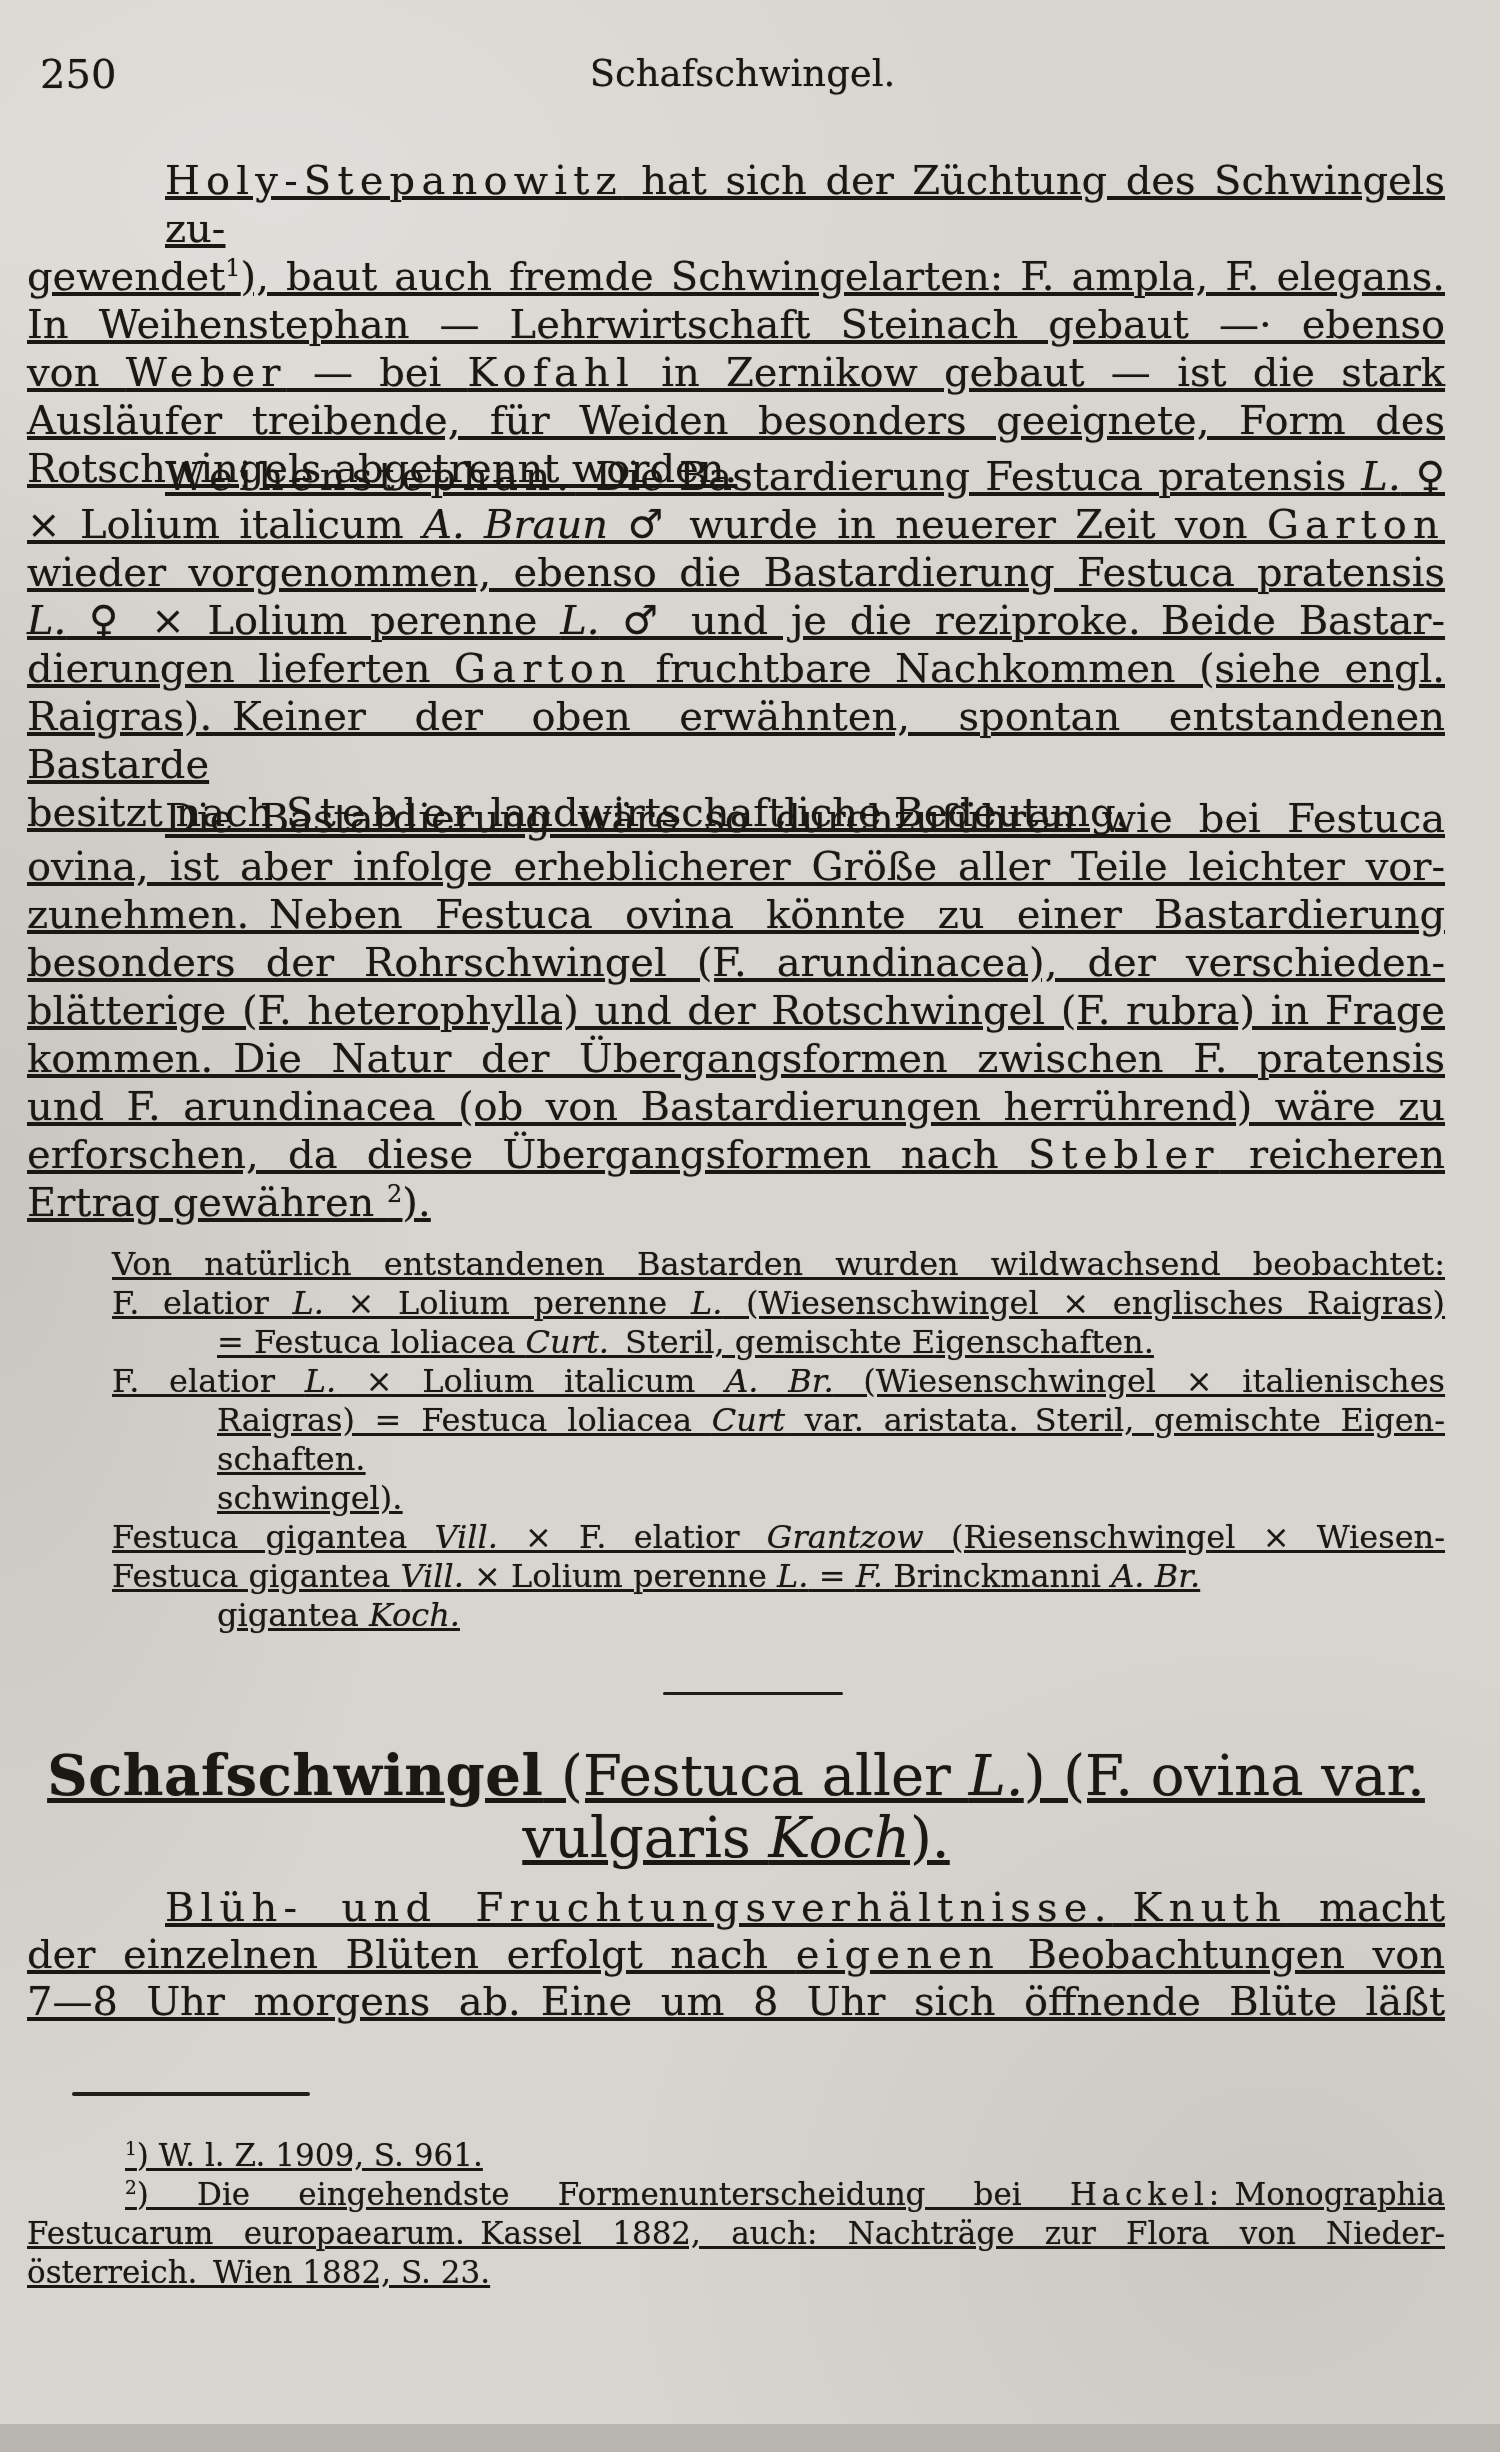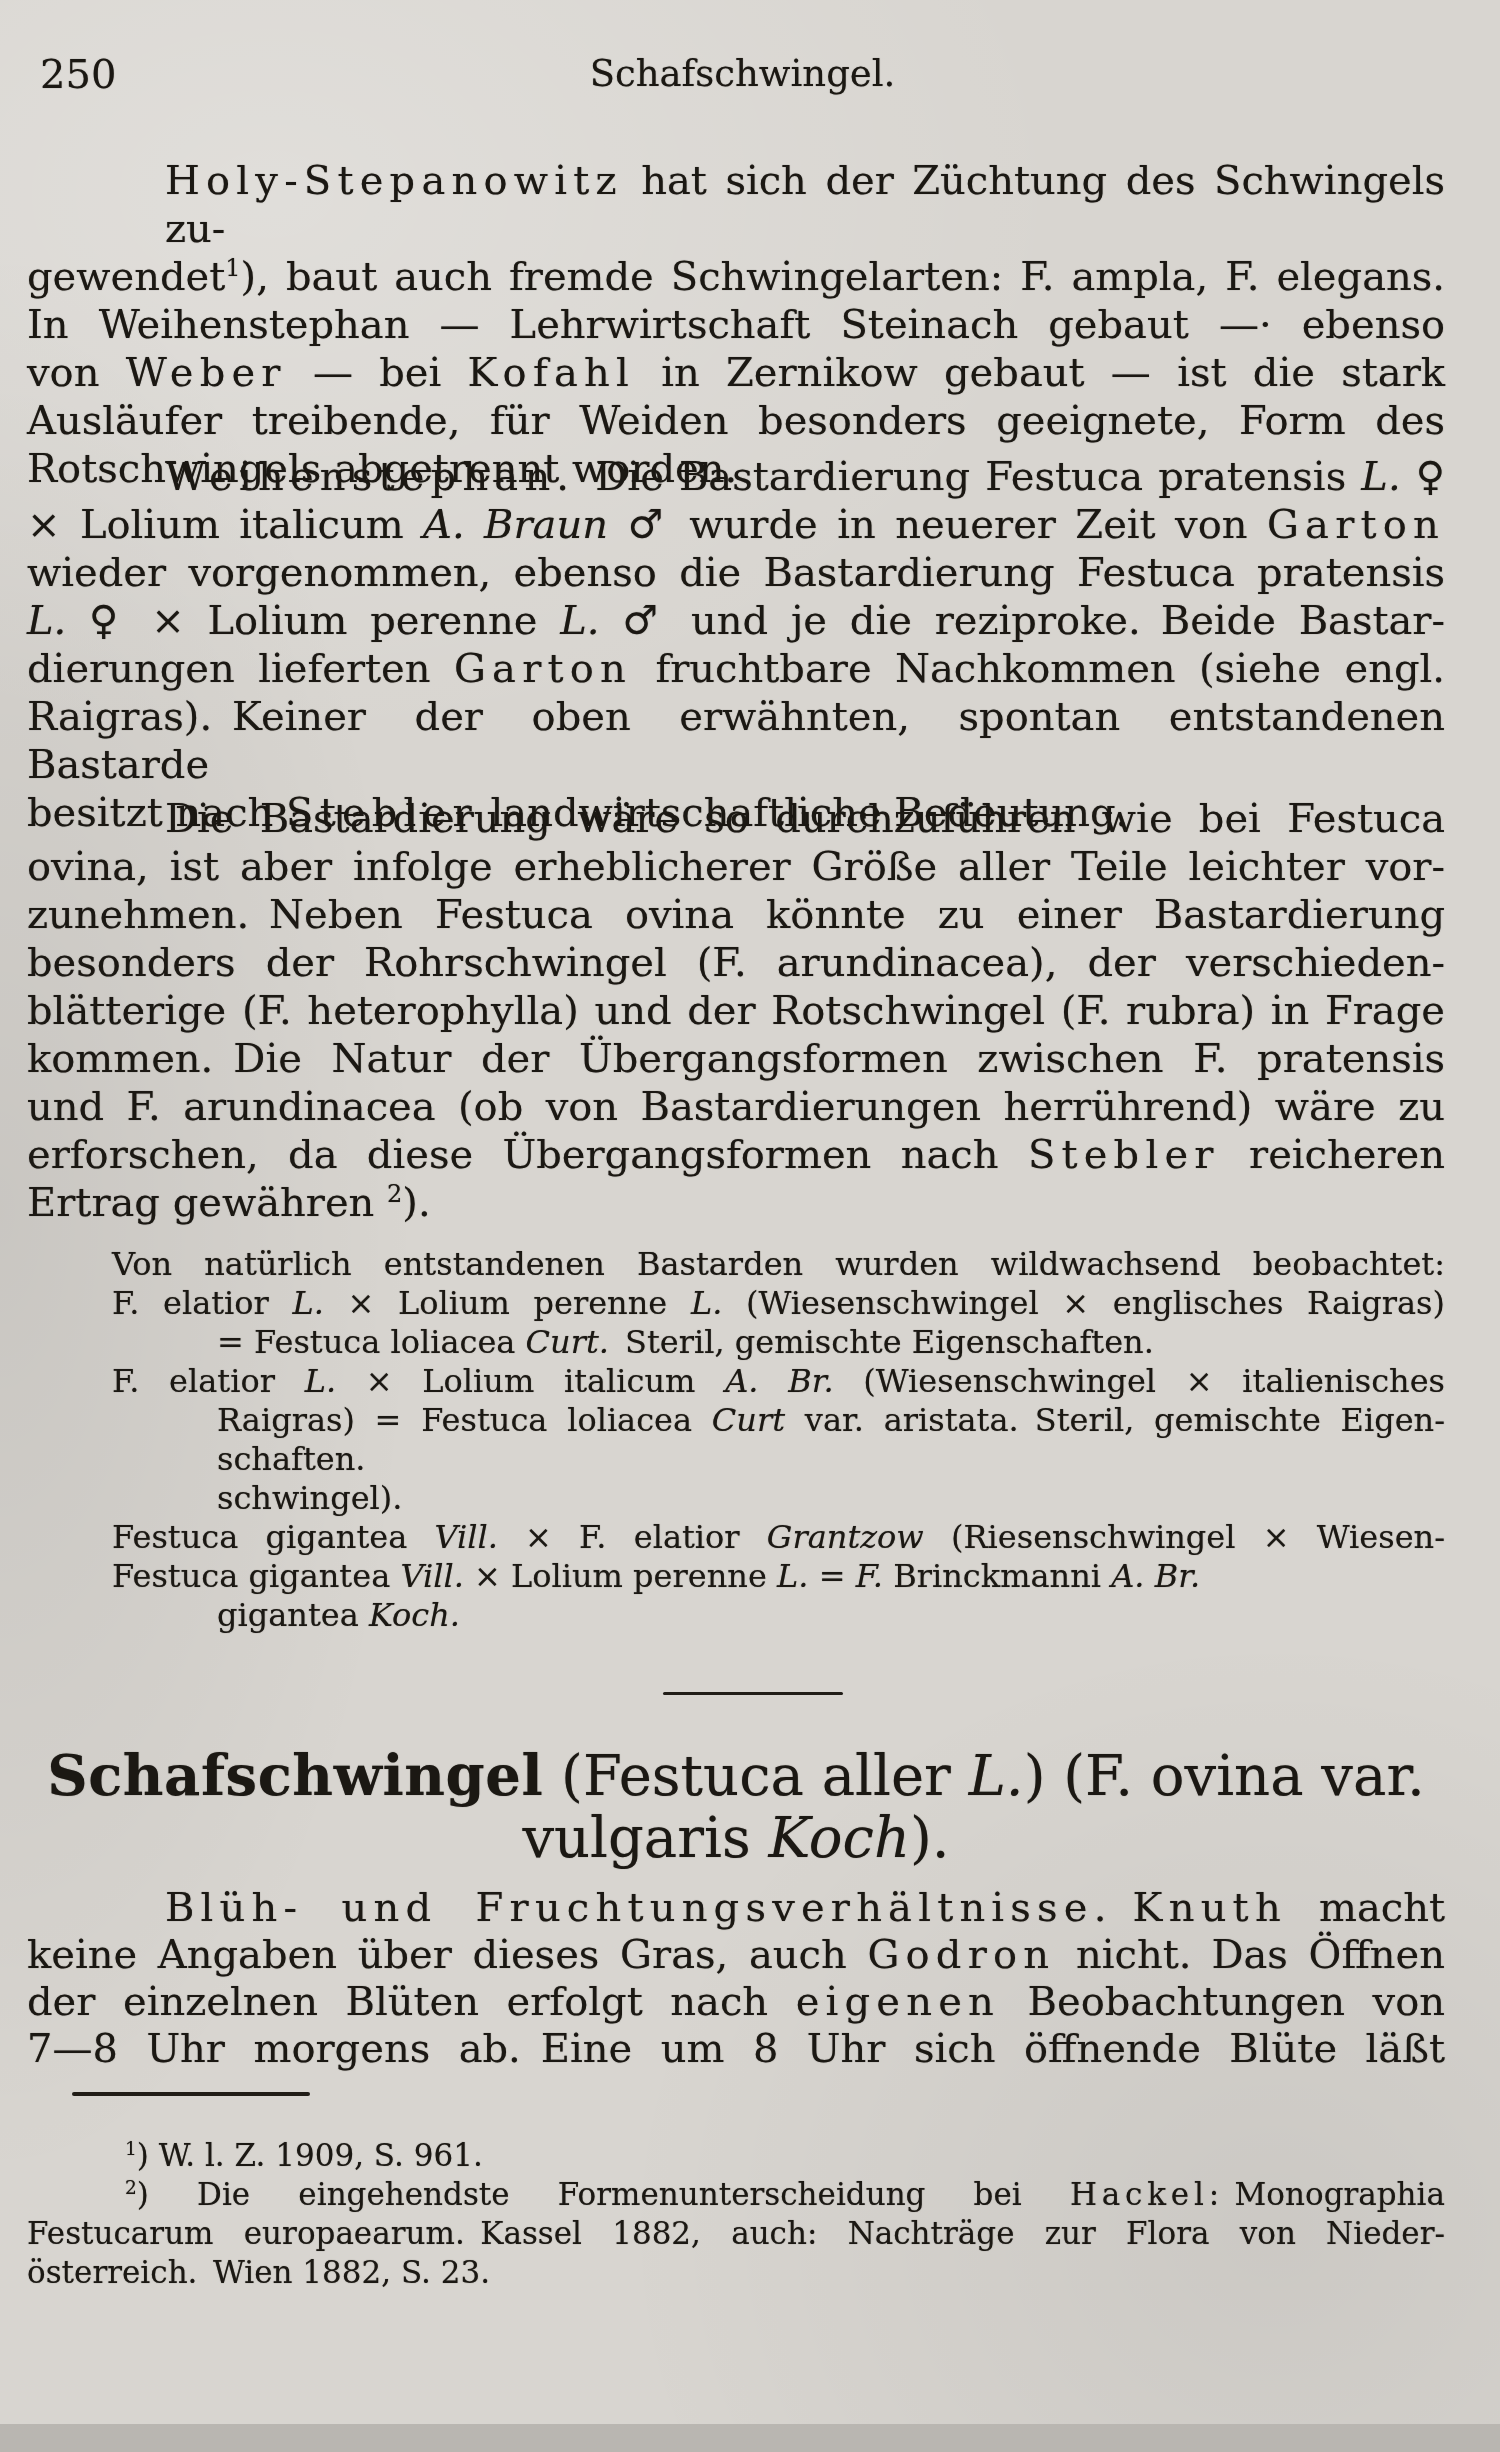--- a/index.html
+++ b/index.html
@@ -9,21 +9,21 @@
     font-family:"DejaVu Serif","Liberation Serif",serif;
     color:#1b1813;
     text-shadow:0 0 1px rgba(30,26,20,.55);
     background:
       radial-gradient(1300px 900px at 18% 8%, rgba(255,255,255,.22), transparent 62%),
       radial-gradient(1100px 1000px at 85% 92%, rgba(0,0,0,.06), transparent 60%),
       radial-gradient(600px 1400px at 0% 50%, rgba(0,0,0,.07), transparent 70%),
       #d8d5d0;
   }
   .block{position:absolute;left:27px;width:1418px;}
-  .line{text-align:justify;text-align-last:justify;-moz-text-align-last:justify;}
+  .line{text-align:justify;text-align-last:justify;text-decoration:underline;-moz-text-align-last:justify;}
   .line.last{text-align-last:auto;-moz-text-align-last:auto;}
   .line.c{text-align:center;text-align-last:center;}
   .body-text{font-size:40px;line-height:48px;}
   .lh47{line-height:47px;}
   .line.ind{padding-left:138px;}
   .sm{font-size:32px;line-height:39px;}
   .sm .line.f{padding-left:85px;}
   .sm .line.w{padding-left:190px;}
   .fn{font-size:31px;line-height:39px;}
   .fn .line.fi{padding-left:98px;}
@@ -94,21 +94,20 @@
 
   <div class="rule" id="rule-section"></div>
 
   <div class="block heading" style="top:1744px">
       <div class="line c"><span class="b">Schafschwingel</span><span> (Festuca aller </span><span class="it">L.</span><span>) (F. ovina var.</span></div>
       <div class="line c"><span>vulgaris </span><span class="it">Koch</span><span>).</span></div>
     </div>
 
   <div class="block body-text lh47" style="top:1884px">
       <div class="line ind j"><span class="sp">Blüh- und Fruchtungsverhältnisse.</span><span> </span><span class="sp">Knuth</span><span> macht</span></div>
-      <div class="line j"><span>keine Angaben über dieses Gras, auch </span><span class="sp">Godron</span><span> nicht. Das Öffnen</span></div>
       <div class="line j"><span>der einzelnen Blüten erfolgt nach </span><span class="sp">eigenen</span><span> Beobachtungen von</span></div>
       <div class="line j"><span>7—8 Uhr morgens ab. Eine um 8 Uhr sich öffnende Blüte läßt</span></div>
     </div>
 
   <div class="rule" id="rule-footnote"></div>
 
   <div class="block fn" style="top:2136px">
       <div class="line fi last"><sup>1</sup><span>) W. l. Z. 1909, S. 961.</span></div>
       <div class="line fi j"><sup>2</sup><span>) Die eingehendste Formenunterscheidung bei </span><span class="sp">Hackel</span><span>: Monographia</span></div>
       <div class="line j"><span>Festucarum europaearum. Kassel 1882, auch: Nachträge zur Flora von Nieder-</span></div>

